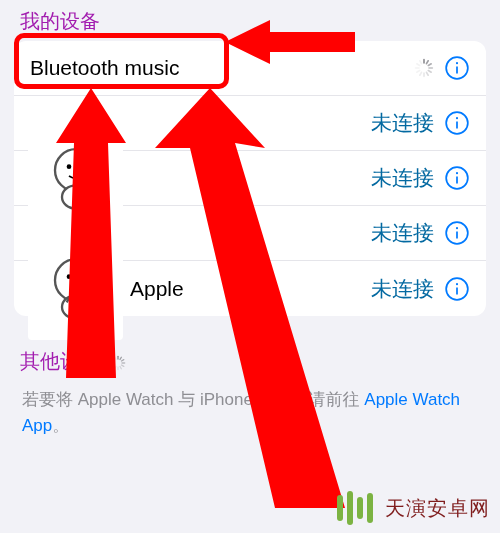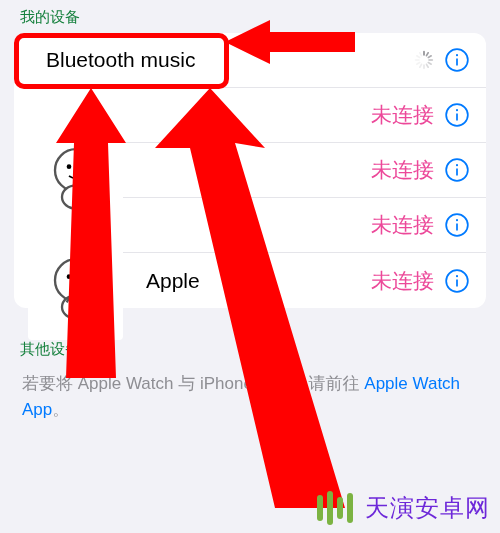--- a/index.html
+++ b/index.html
@@ -1,33 +1,33 @@
 <!DOCTYPE html>
 <html><head>
   <meta charset="utf-8">
   <style>
     * { margin: 0; padding: 0; box-sizing: border-box; font-family: -apple-system, "Helvetica Neue", sans-serif; }
     body { width: 500px; height: 533px; background: #f2f2f7; position: relative; overflow: hidden; }
-    .section-header { font-size: 15px; color: #15803d; padding: 8px 20px 6px; }
+    .section-header { font-size: 20px; color: #a21caf; padding: 8px 20px 6px; }
     .device-list { background: #fff; border-radius: 12px; margin: 0 14px; overflow: hidden; }
-    .device-row { display: flex; align-items: center; min-height: 55px; padding: 0 16px; border-bottom: 0.5px solid #e5e5ea; margin-left: 16px; }
+    .device-row { display: flex; align-items: center; min-height: 55px; padding: 0 16px; border-bottom: 0.5px solid #e5e5ea; }
     .device-row:last-child { border-bottom: none; }
     .device-name { flex: 1; font-size: 21px; color: #000; }
-    .device-status { font-size: 21px; color: #ec4899; margin-right: 10px; }
+    .device-status { font-size: 21px; color: #0369a1; margin-right: 10px; }
     .info-icon { width: 26px; height: 26px; }
     .highlight-box { position: absolute; border: 5px solid #ff0000; border-radius: 10px; pointer-events: none; z-index: 5; }
     .spinner { width: 20px; height: 20px; margin-right: 10px; }
     .spinner-small { width: 16px; height: 16px; display: inline-block; vertical-align: middle; margin-left: 4px; }
     .other-section { margin-top: 24px; }
     .help-text { font-size: 17px; color: #8e8e93; padding: 6px 22px; line-height: 1.5; }
     .help-link { color: #007aff; }
     .obscured { position: absolute; background: #fff; z-index: 6; }
     .arrow { position: absolute; z-index: 7; pointer-events: none; }
     .watermark { position: absolute; bottom: 6px; right: 10px; display: flex; align-items: center; z-index: 10; }
-    .watermark-text { font-size: 24px; color: #6d28d9; margin-left: 8px; letter-spacing: 1px; }
+    .watermark-text { font-size: 20px; color: #7f1d1d; margin-left: 8px; letter-spacing: 1px; }
     .wm-logo { display: flex; align-items: center; }
   </style>
 </head>
 <body>
 
 <div class="section-header">我的设备</div>
 
 <div class="device-list">
   <div class="device-row">
     <span class="device-name">Bluetooth music</span>

